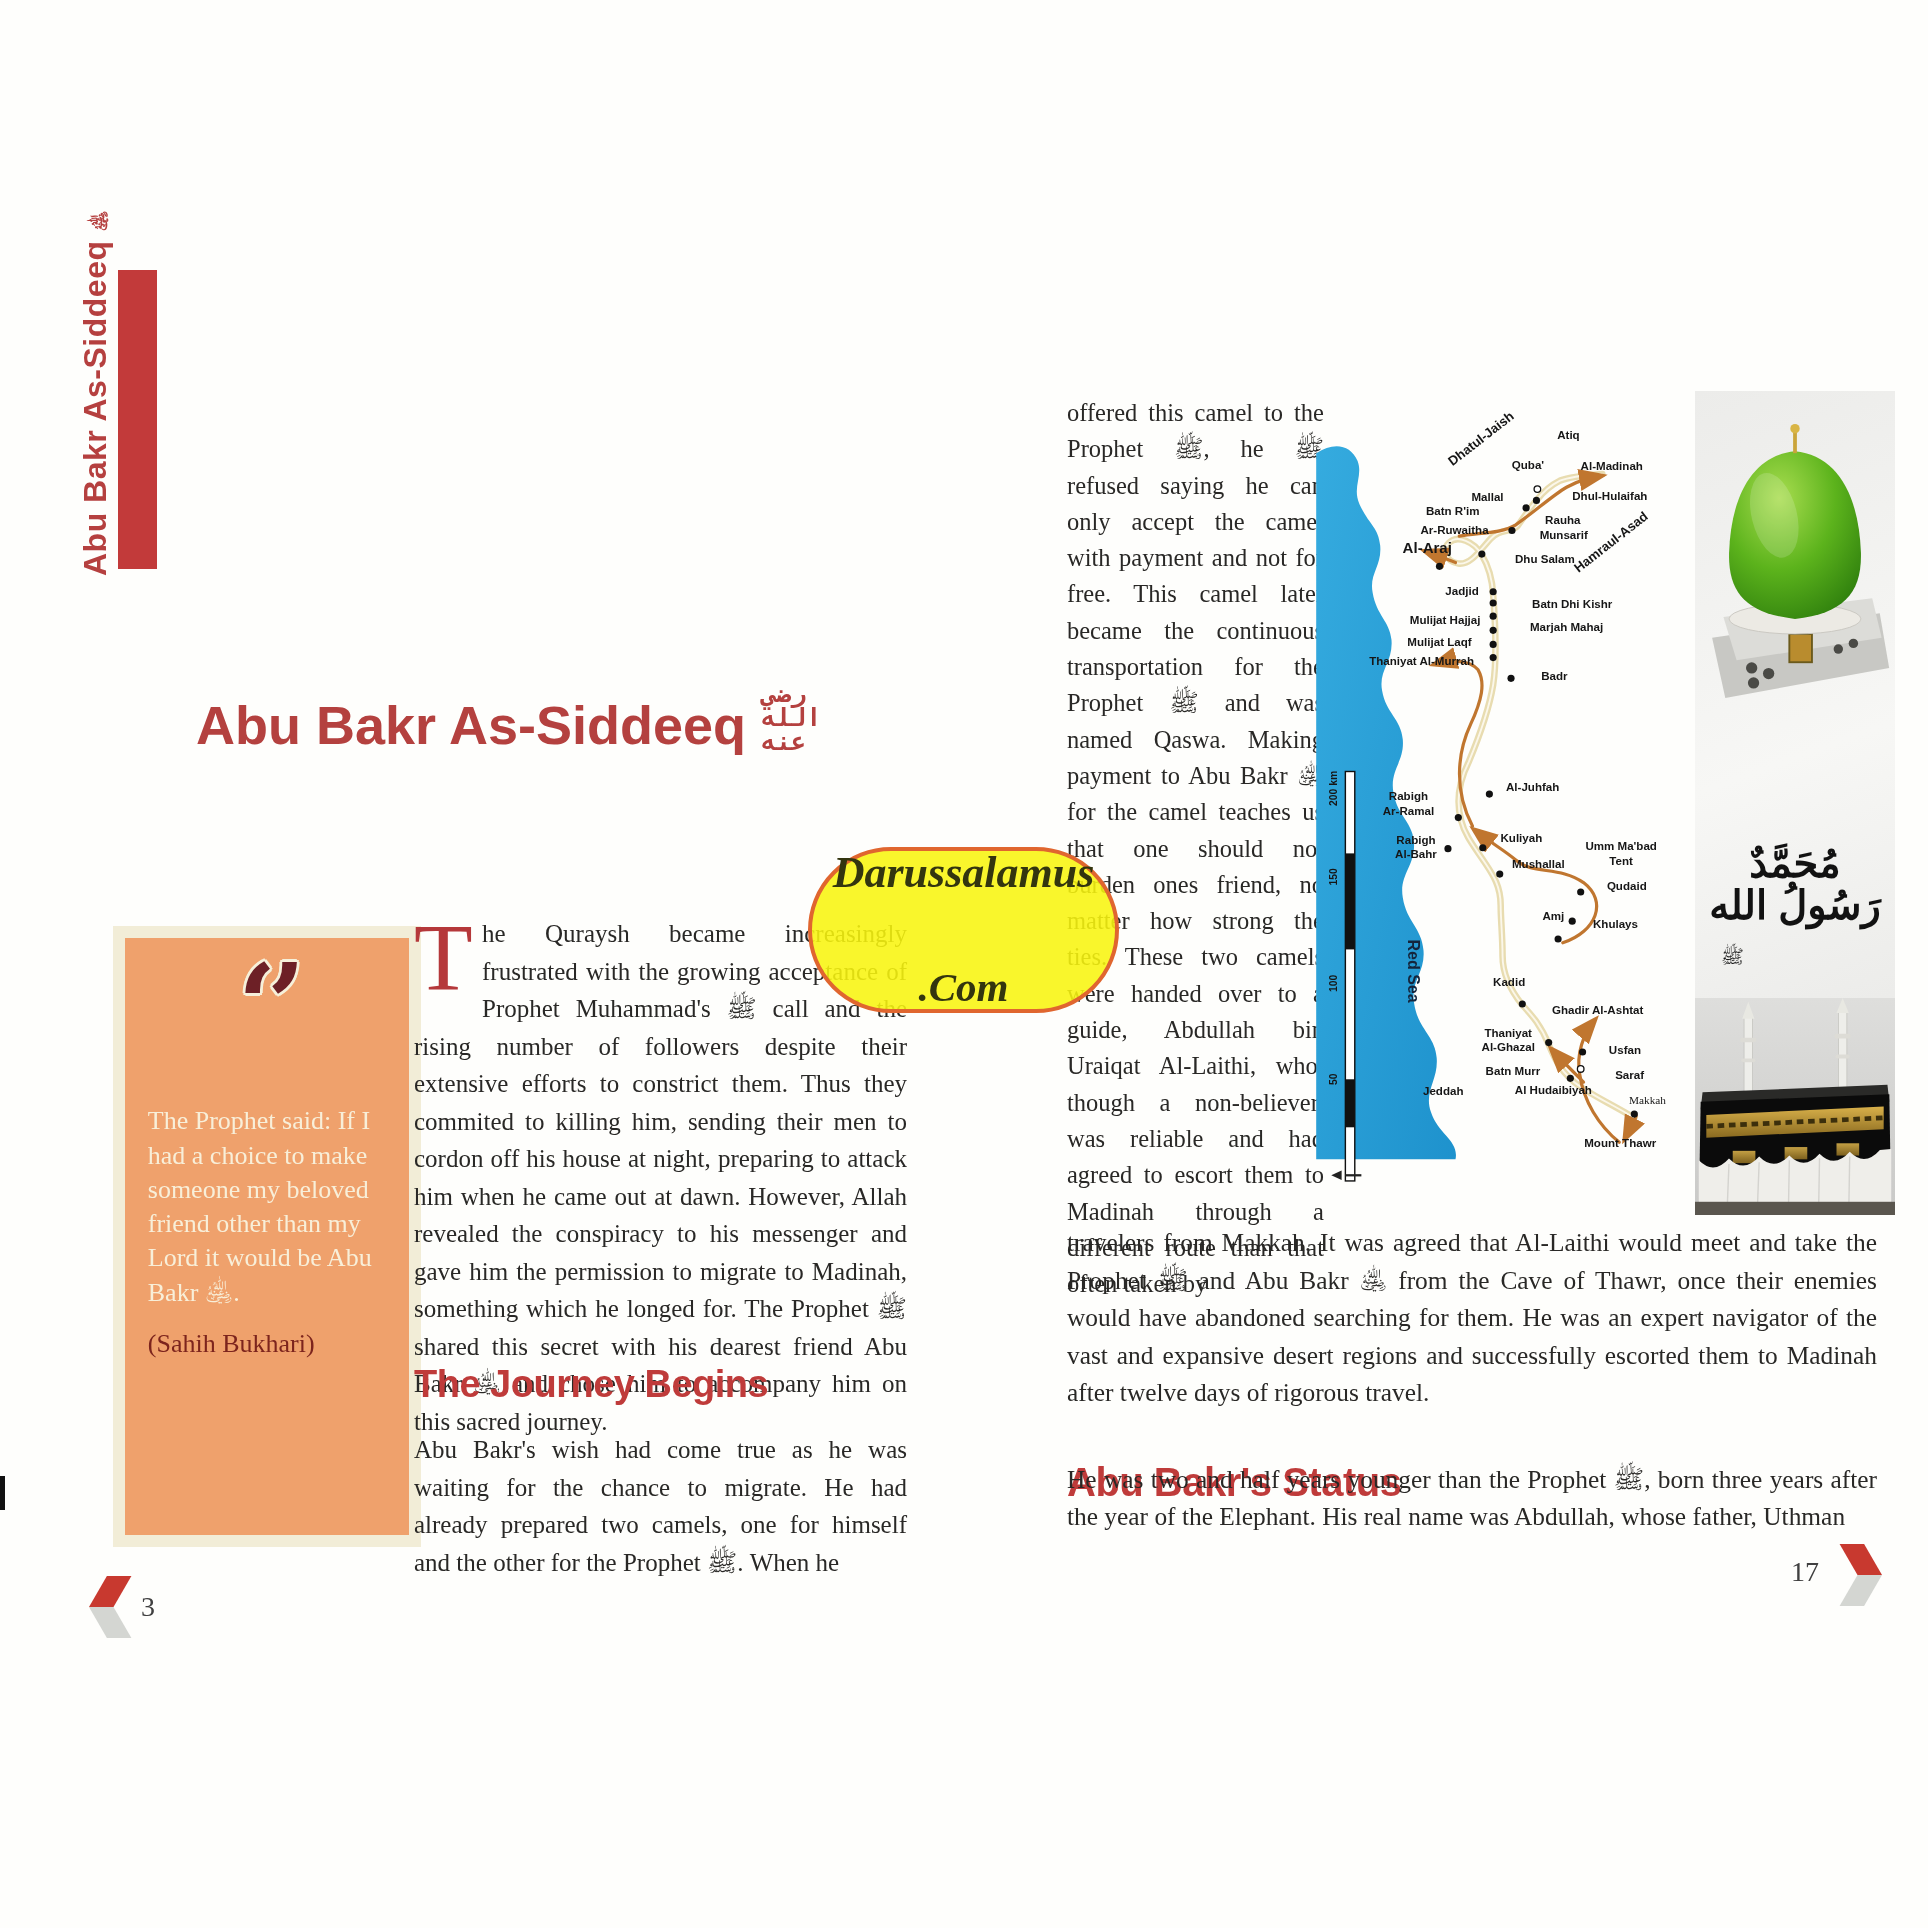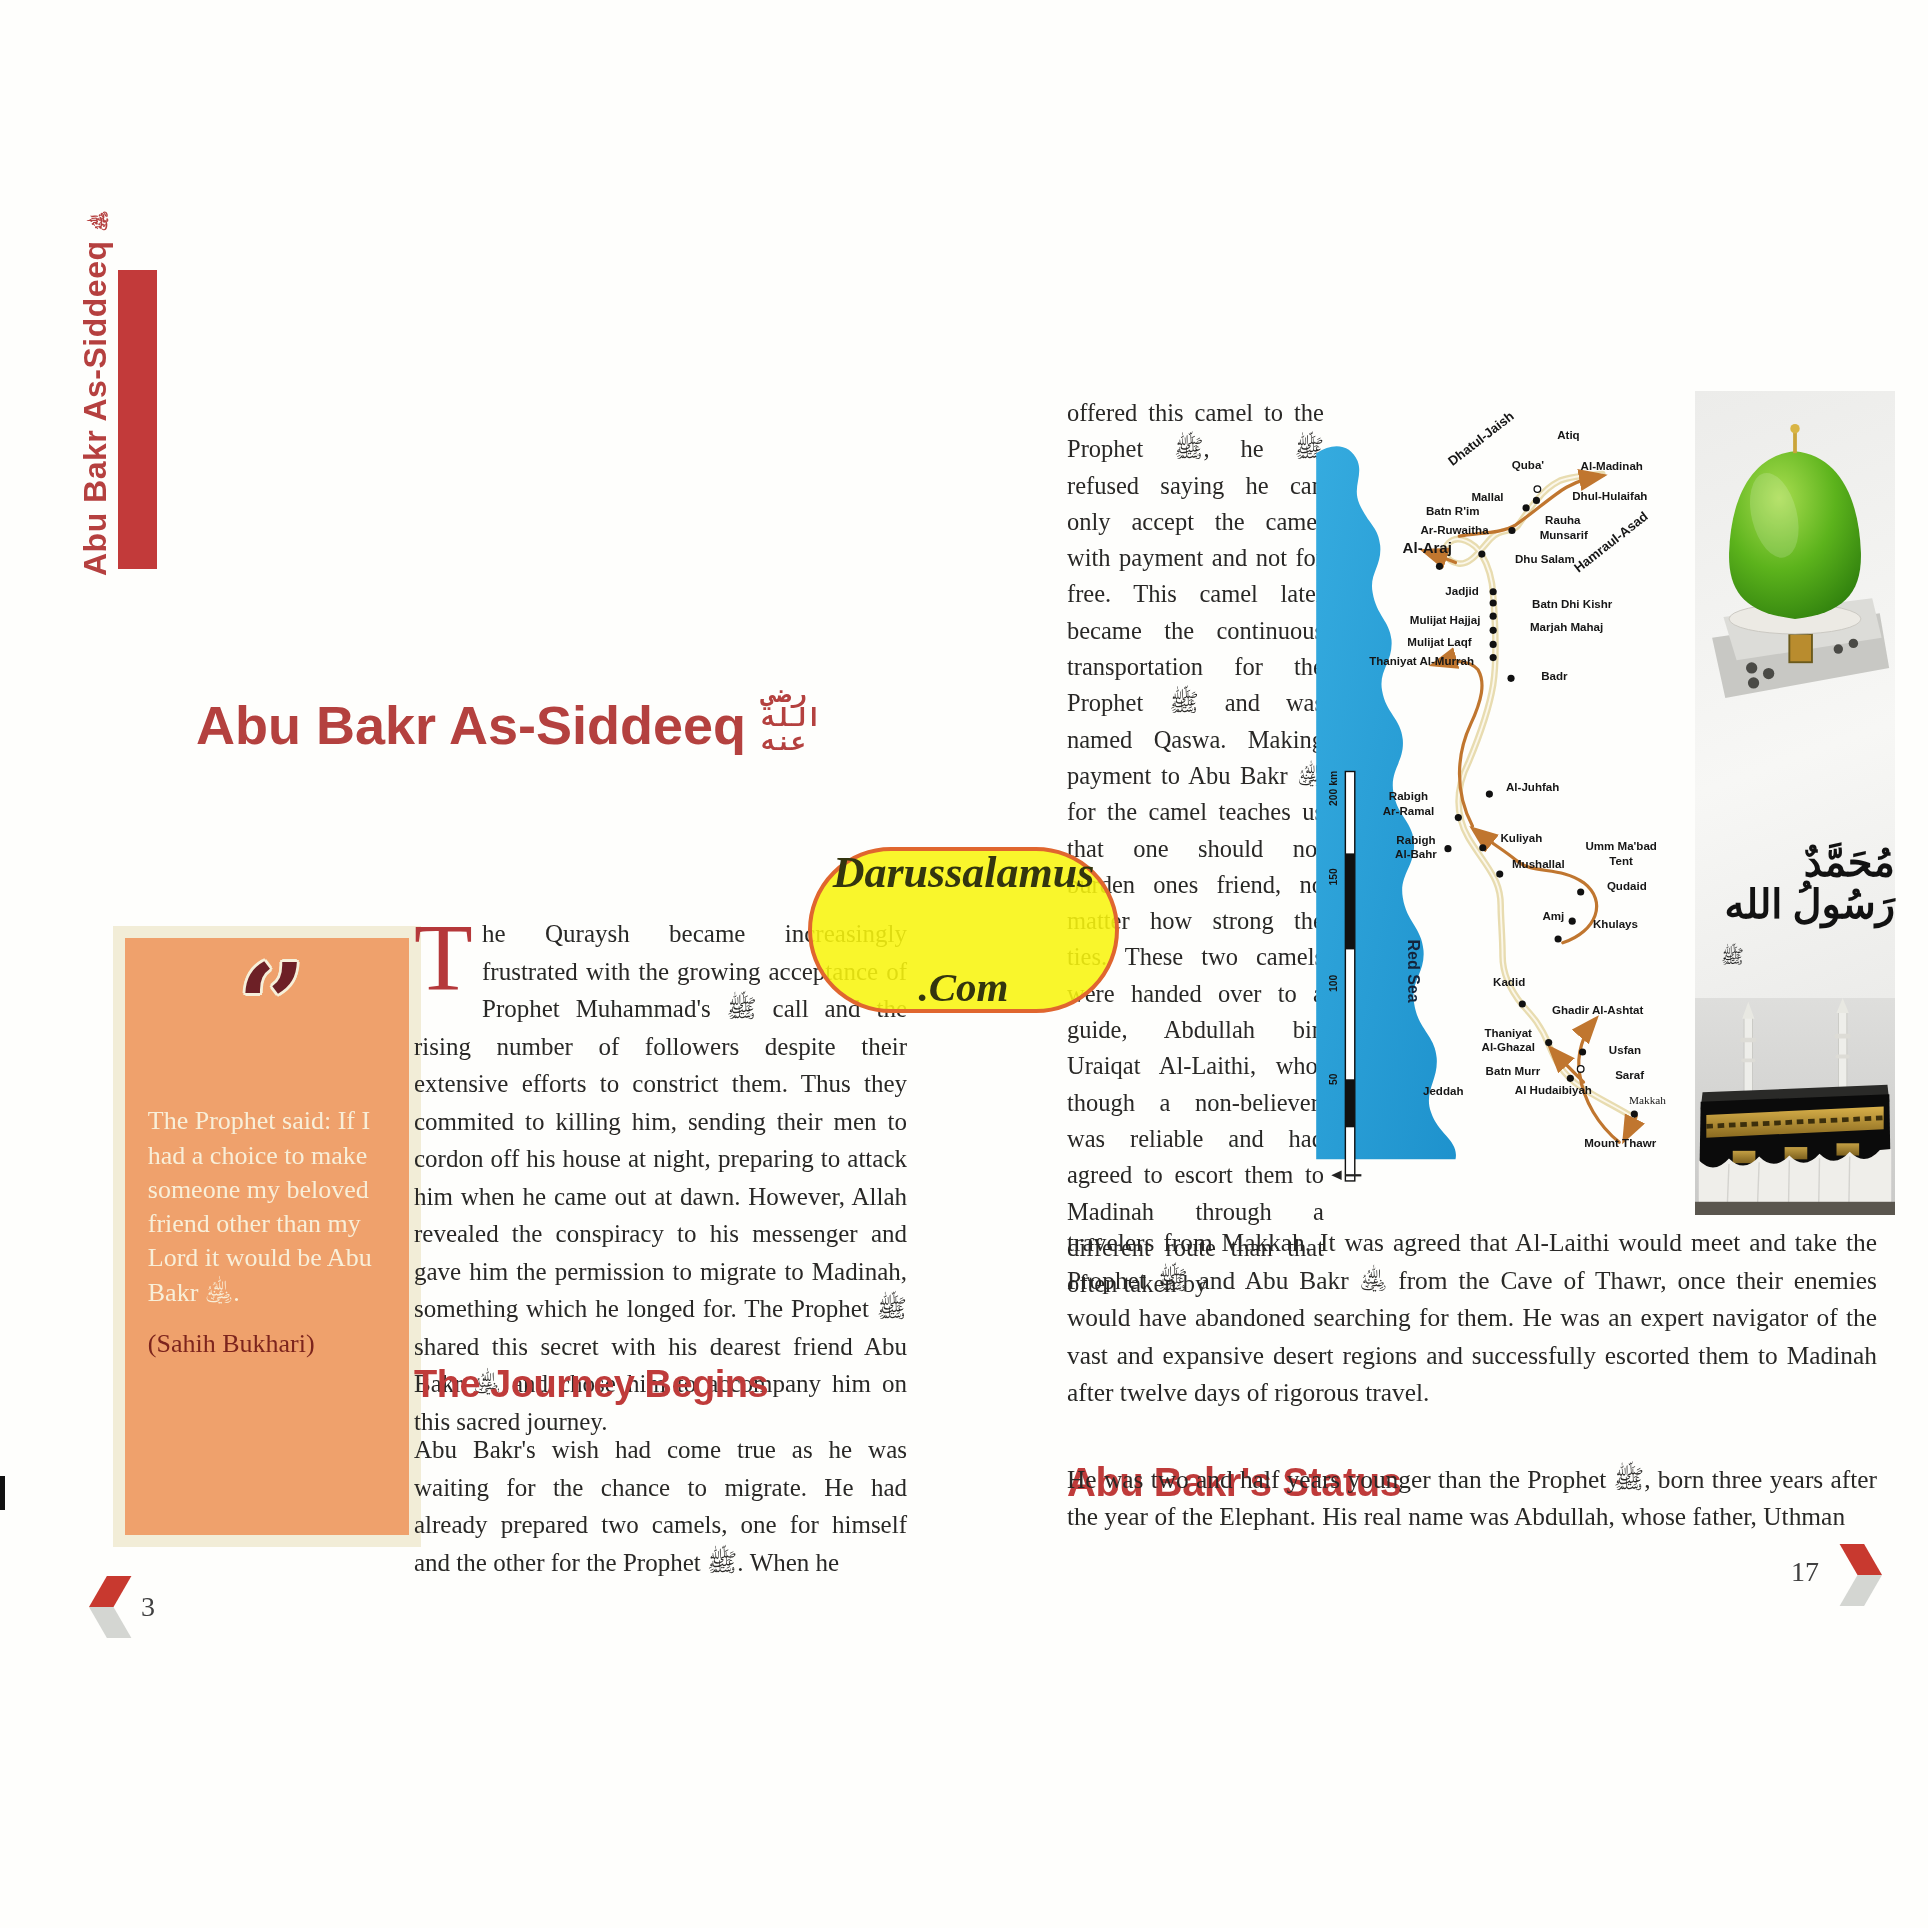--- a/index.html
+++ b/index.html
@@ -44,22 +44,22 @@
   #rp-full{left:1067px;top:1224px;width:810px;font-size:25.4px;line-height:1.48;text-align:justify;}
   #heading2{left:1067px;top:1460px;font-size:40px;}
   #rp-body{left:1067px;top:1461px;width:810px;font-size:25.4px;line-height:1.45;text-align:justify;}
 
   
   #map{left:1316px;top:395px;width:375px;height:817px;}
 
   
   #photo-panel{left:1695px;top:391px;width:200px;height:824px;background:linear-gradient(160deg,#ececea 0%,#f7f7f5 45%,#e3e3e1 100%);}
   #calligraphy{position:absolute;top:377px;left:0;width:200px;height:231px;display:flex;align-items:center;justify-content:center;}
-  #callig-text{direction:rtl;font-family:Liberation Serif, serif;font-weight:700;font-size:40px;color:#121212;
-      line-height:1.05;}
+  #callig-text{direction:rtl;font-family:Liberation Sans, sans-serif;font-weight:700;font-size:40px;color:#121212;
+      text-align:center;line-height:1.05;}
   #callig-stamp{position:absolute;left:26px;bottom:26px;font-family:"DejaVu Sans",sans-serif;font-size:19px;color:#1a1a1a;}
 
   
   #watermark{left:808px;top:847px;width:311px;height:166px;border-radius:87px;z-index:50;
       background:rgba(248,245,15,.88);border:4.7px solid #e0662f;box-sizing:border-box;
       display:flex;flex-direction:column;align-items:center;justify-content:space-between;
       font-family:"Liberation Serif",serif;font-style:italic;font-weight:700;color:#33350f;}
   #watermark .l1{font-size:44px;line-height:1;}
   #watermark .l2{font-size:41px;line-height:1.05;}
 

